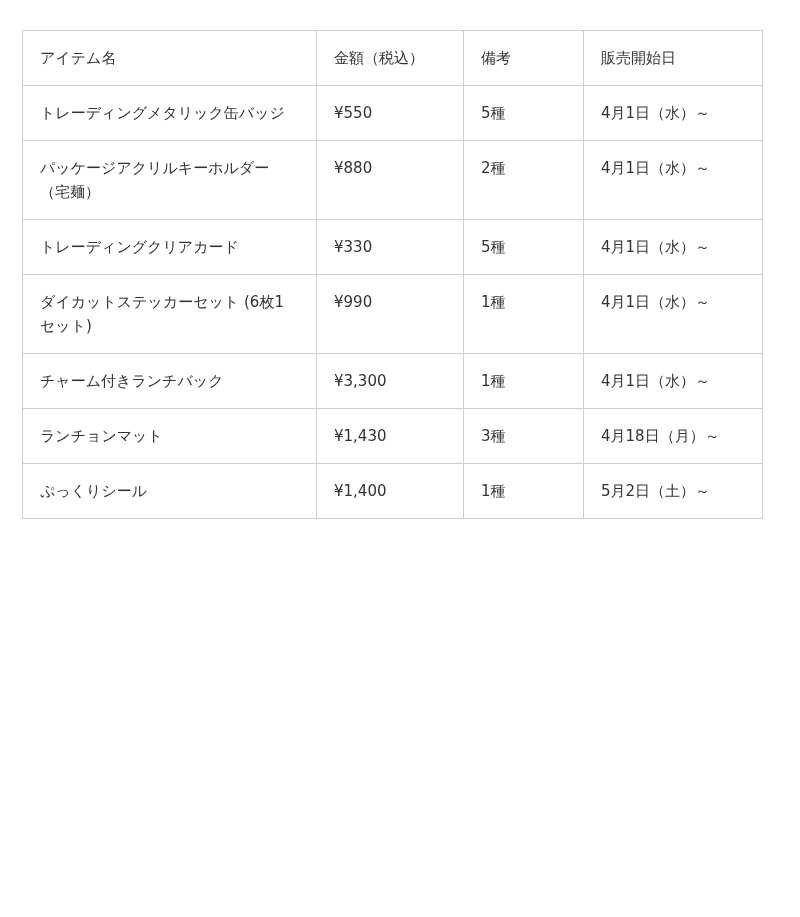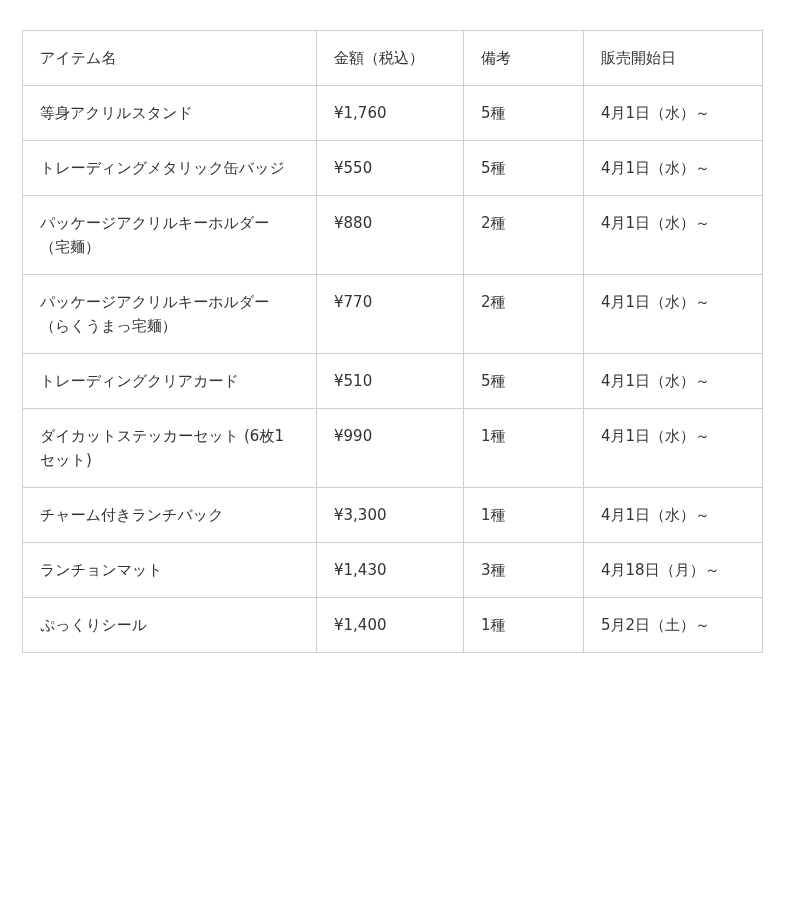--- a/index.html
+++ b/index.html
@@ -58,46 +58,34 @@
     <thead>
       <tr>
         <th>アイテム名</th>
         <th>金額（税込）</th>
         <th>備考</th>
         <th>販売開始日</th>
       </tr>
     </thead>
     <tbody id="table-body">
         <tr>
-          <td>等身アクリルスタンド</td>
-          <td>¥1,760</td>
-          <td>5種</td>
-          <td>4月1日（水）～</td>
-        </tr>
-        <tr>
           <td>トレーディングメタリック缶バッジ</td>
           <td>¥550</td>
           <td>5種</td>
           <td>4月1日（水）～</td>
         </tr>
         <tr>
           <td>パッケージアクリルキーホルダー（宅麺）</td>
           <td>¥880</td>
           <td>2種</td>
           <td>4月1日（水）～</td>
         </tr>
         <tr>
-          <td>パッケージアクリルキーホルダー（らくうまっ宅麺）</td>
-          <td>¥770</td>
-          <td>2種</td>
-          <td>4月1日（水）～</td>
-        </tr>
-        <tr>
           <td>トレーディングクリアカード</td>
-          <td>¥510</td>
+          <td>¥330</td>
           <td>5種</td>
           <td>4月1日（水）～</td>
         </tr>
         <tr>
           <td>ダイカットステッカーセット (6枚1セット)</td>
           <td>¥990</td>
           <td>1種</td>
           <td>4月1日（水）～</td>
         </tr>
         <tr>

